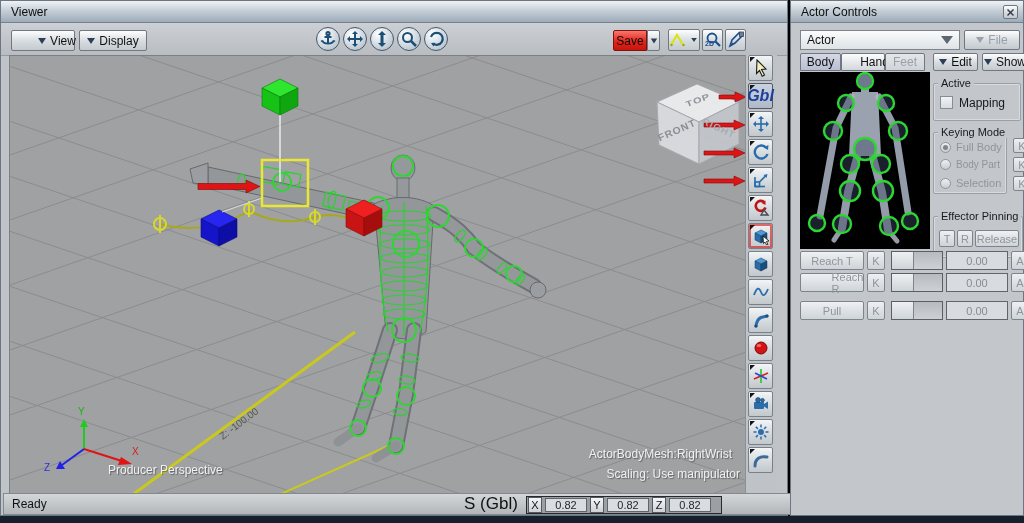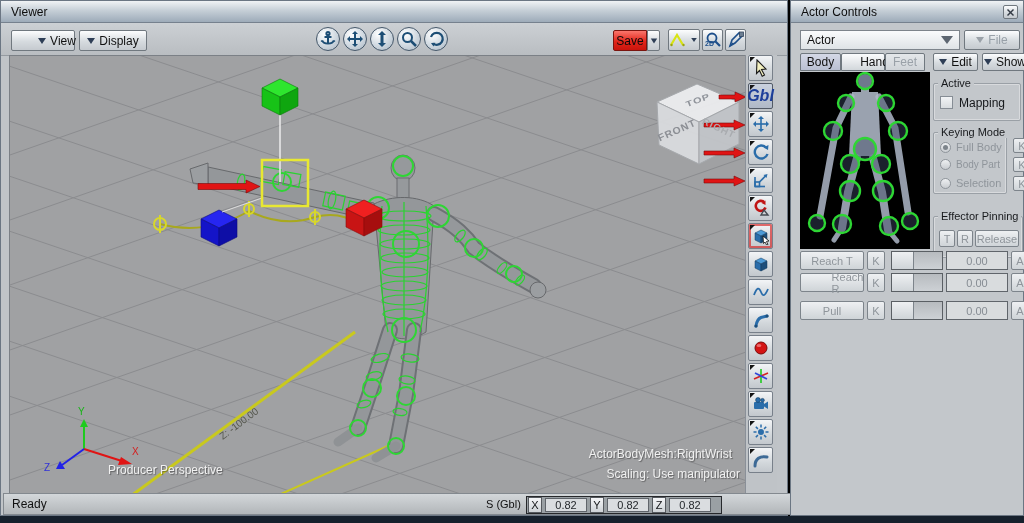--- a/index.html
+++ b/index.html
@@ -428,21 +428,21 @@
         </svg>
     </div>
     <div class="tool flyout" style="top:446px;">
       <svg width="18" height="18" viewBox="0 0 18 18">
           <path d="M3,15 C3,8 8,4.5 15,6" stroke="#3d6a96" stroke-width="3" fill="none" stroke-linecap="round"></path>
         </svg>
     </div>
 
     <div class="abs" style="left:2px;top:492px;width:820px;height:22px;background:linear-gradient(#d3d7da,#b2b6b9);border:1px solid #83898f;box-sizing:border-box;display:flex;align-items:center;">
       <span style="font-size:12px;color:#111;margin-left:8px;">Ready</span>
-      <span style="position:absolute;left:482px;font-size:11px;color:#111;">S (Gbl)</span>
+      <span style="position:absolute;left:460px;font-size:17px;color:#111;">S (Gbl)</span>
       <div class="abs" style="left:522px;top:2px;width:196px;height:18px;border:1px solid #26282b;background:#9aa0a4;display:flex;align-items:center;gap:3px;padding:0 1px;box-sizing:border-box;">
         <div class="axisbtn">
             <span>X</span>
           </div>
         <div class="field" style="width:42px;height:14px;color:#24282c;background:#dadde0;">
             <span>0.82</span>
           </div>
         <div class="axisbtn">
             <span>Y</span>
           </div>

